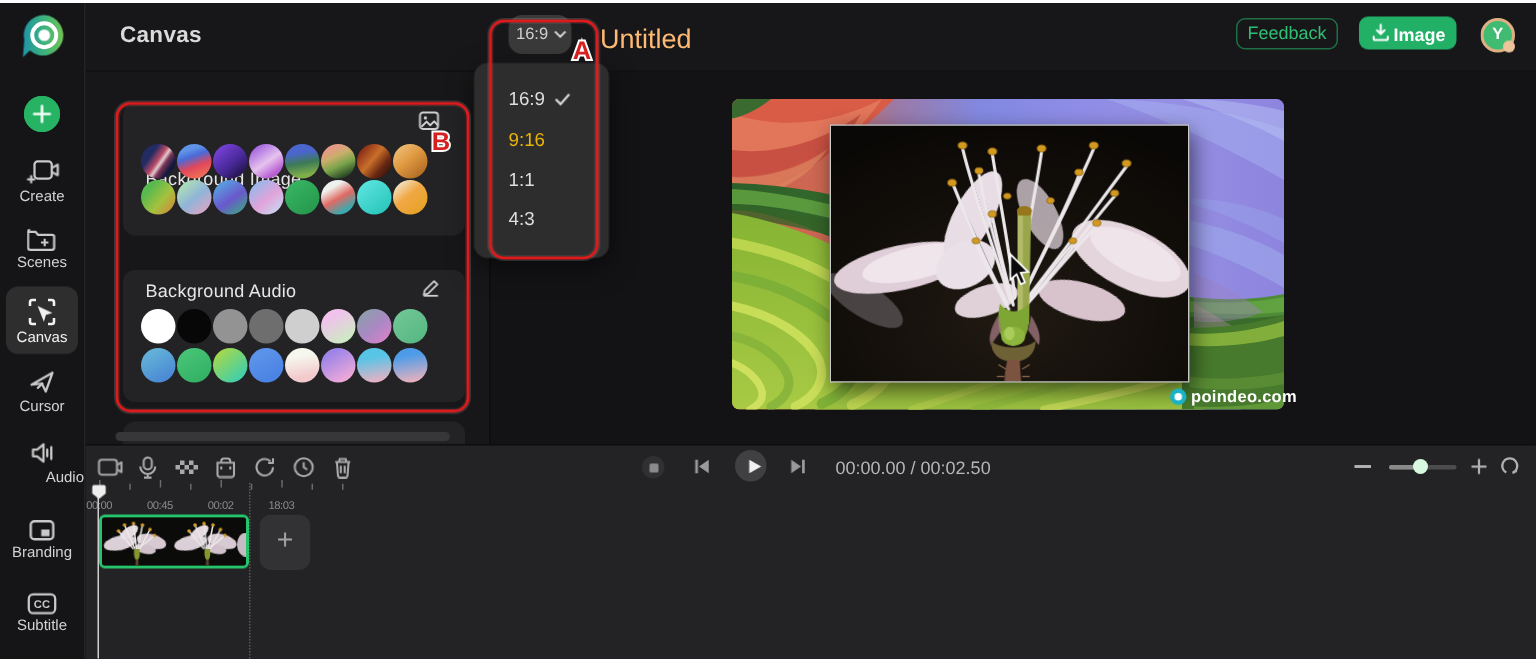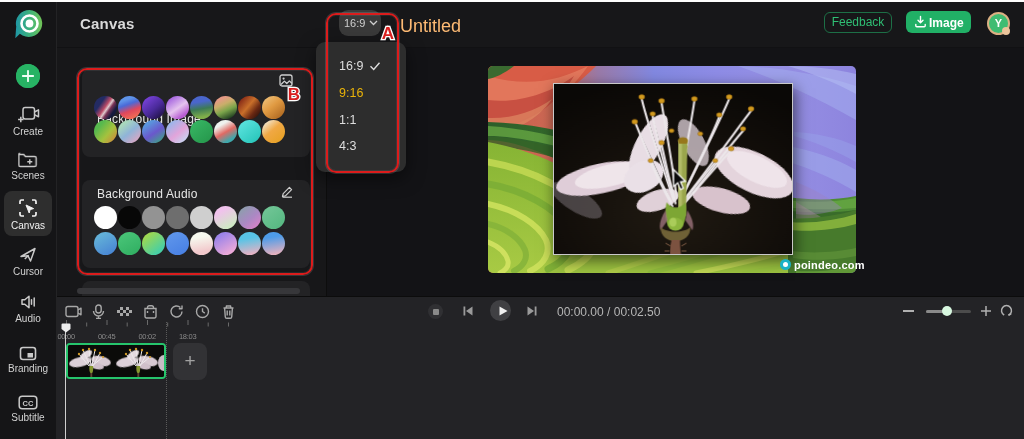--- a/index.html
+++ b/index.html
@@ -93,21 +93,21 @@
   </div>
 
   <div class="sideitem" style="top:245px;">
     <svg width="20" height="19" viewBox="0 0 20 19" fill="none" stroke="#c9c9c9" stroke-width="1.5" stroke-linejoin="round">
       <path d="M3 11.5 L17 3.5 L12.5 16 L10 10.8 Z"></path>
       <path d="M10.6 10.3 L6.8 14"></path>
     </svg>
     Cursor
   </div>
 
-  <div class="sideitem" style="top:293px;">
+  <div class="sideitem" style="top:293px;text-align:right;">
     <svg width="20" height="18" viewBox="0 0 20 18" fill="none" stroke="#c9c9c9" stroke-width="1.5">
       <path d="M4 6.8h2.8L11 3.2v11.6L6.8 11.2H4z" stroke-linejoin="round"></path>
       <path d="M13.5 6.8v4.4M16.2 5v8" stroke-linecap="round" stroke-dasharray="0"></path>
     </svg>
     Audio
   </div>
 
   <div class="sideitem" style="top:346px;">
     <svg width="18" height="15" viewBox="0 0 18 15">
       <rect x="1.5" y="1.5" width="15" height="12" rx="2.5" fill="none" stroke="#c9c9c9" stroke-width="1.6"></rect>

